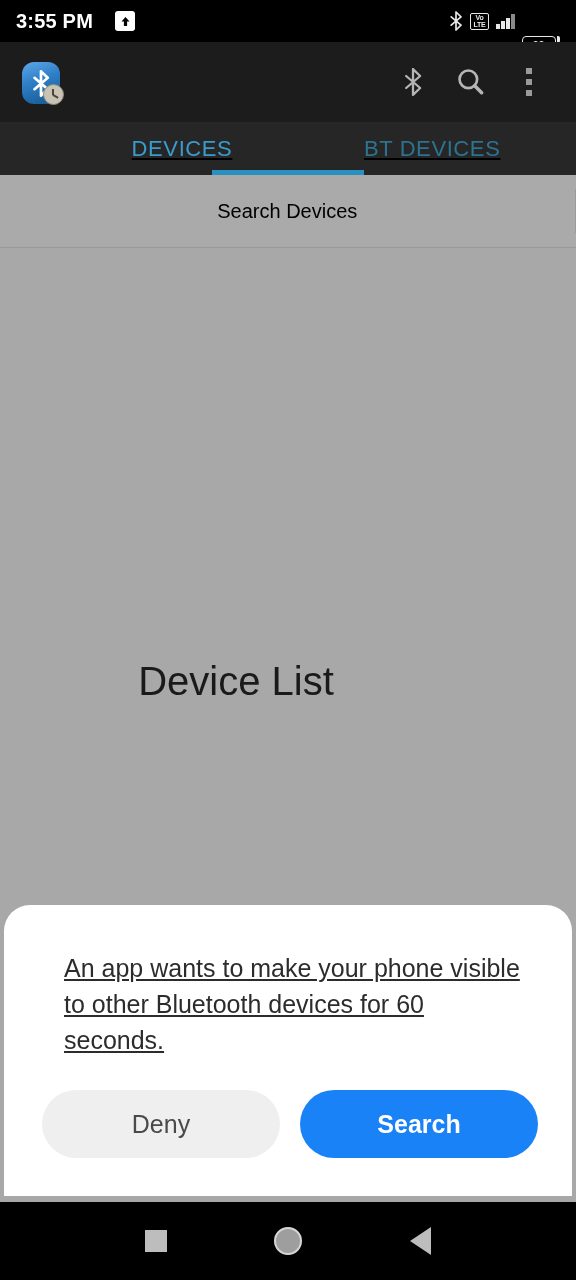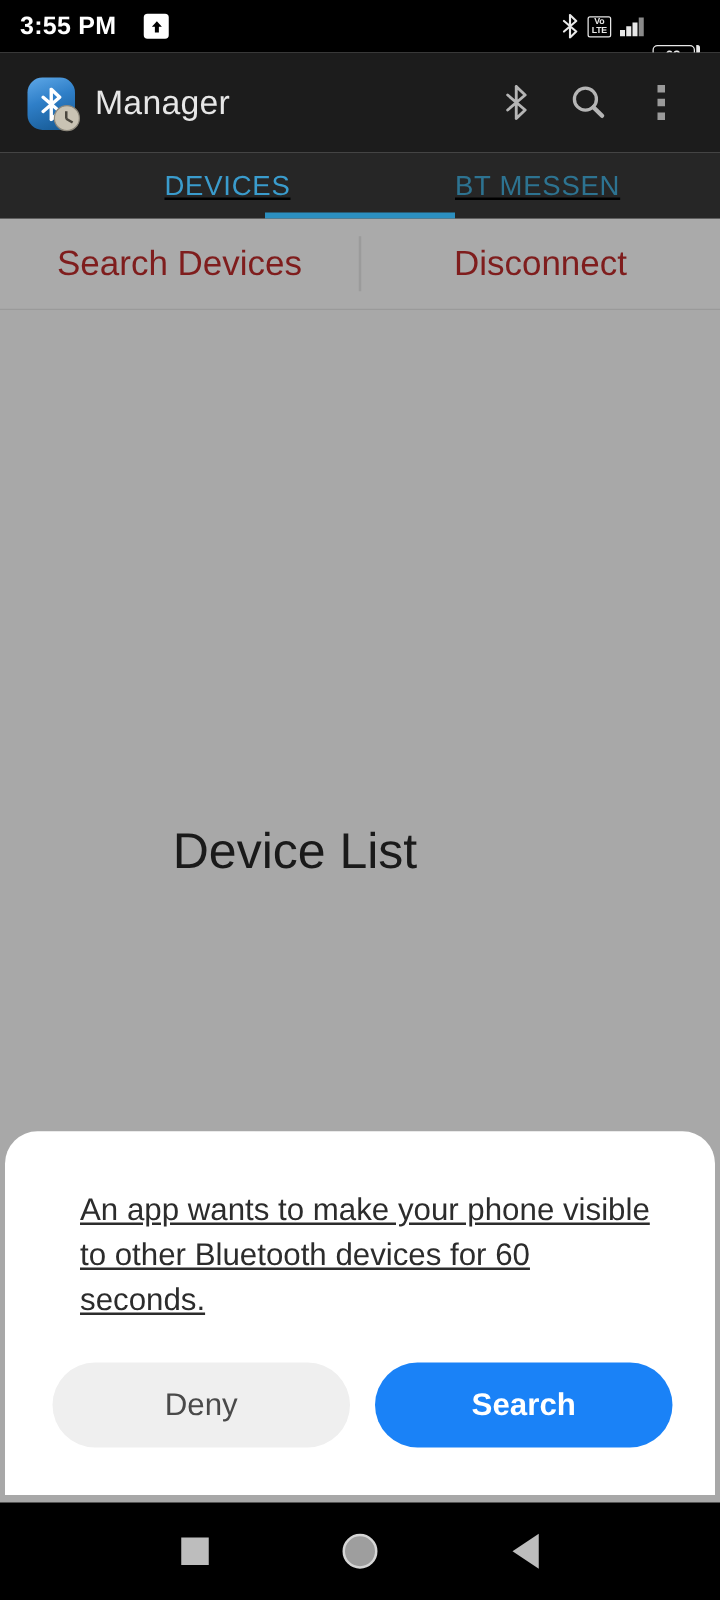--- a/index.html
+++ b/index.html
@@ -148,21 +148,21 @@
   .actionbar {
     position: absolute; top: 175px; left: 0;
     width: 576px; height: 73px;
     background: #aaaaaa;
     display: flex; align-items: center;
     border-bottom: 1.5px solid #9a9a9a;
   }
   .action-btn {
     flex: 1 1 0; height: 73px;
     display: flex; align-items: center; justify-content: center;
-    color: #7f1d1d; font-size: 28px;
+    color: #000000; font-size: 20px;
   }
   .action-div {
     width: 1.5px; height: 44px; background: #9b9b9b; flex: none;
   }
 
   
   .content {
     position: absolute; top: 249px; left: 0;
     width: 576px; height: 953px;
     background: #a8a8a8;
@@ -268,21 +268,20 @@
       <div class="app-icon-sq">
         <svg width="20" height="27" viewBox="0 0 14 20">
           <path d="M7 1 L7 19 M7 1 L12 5.8 L2.2 14.2 M7 19 L12 14.2 L2.2 5.8" stroke="#ffffff" stroke-width="2" fill="none" stroke-linejoin="round" stroke-linecap="round"></path>
         </svg>
       </div>
       <div class="clock-badge">
         <i class="clock-h"></i>
           <i class="clock-m"></i>
       </div>
     </div>
-    <div class="app-title">Manager</div>
     <div class="appbar-actions">
       <div class="ab-btn">
         <svg width="20" height="30" viewBox="0 0 14 20">
           <path d="M7 1 L7 19 M7 1 L12 5.8 L2.2 14.2 M7 19 L12 14.2 L2.2 5.8" stroke="#b5b5b5" stroke-width="1.6" fill="none" stroke-linejoin="round" stroke-linecap="round"></path>
         </svg>
       </div>
       <div class="ab-btn">
         <svg width="32" height="32" viewBox="0 0 24 24">
           <circle cx="10" cy="10" r="6.6" stroke="#b5b5b5" stroke-width="2" fill="none"></circle>
           <line x1="14.8" y1="14.8" x2="20" y2="20" stroke="#b5b5b5" stroke-width="2.6" stroke-linecap="round"></line>
@@ -297,28 +296,27 @@
       </div>
     </div>
   </div>
 
   <div class="tabs">
     <div class="tab active">
       <div class="tab-label">DEVICES</div>
       <div class="underline"></div>
     </div>
     <div class="tab inactive">
-      <div class="tab-label">BT MESSEN</div>
+      <div class="tab-label">BT DEVICES</div>
     </div>
   </div>
 
   <div class="actionbar">
     <div class="action-btn">Search Devices</div>
     <div class="action-div"></div>
-    <div class="action-btn">Disconnect</div>
   </div>
 
   <div class="content">
     <div class="device-list-label">Device List</div>
   </div>
 
   <div class="dialog">
     <div class="dialog-text">An app wants to make your phone visible to other Bluetooth devices for 60 seconds.</div>
     <div class="dialog-actions">
       <button class="dlg-btn dlg-deny">Deny</button>

